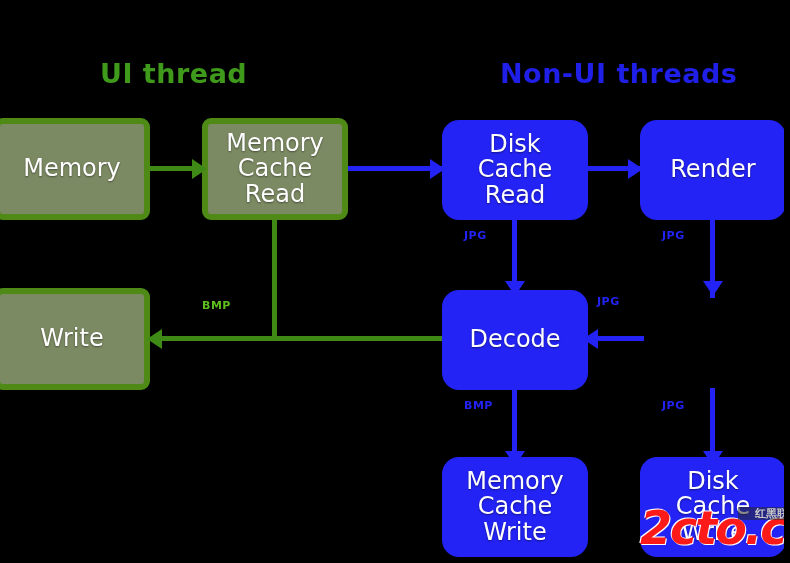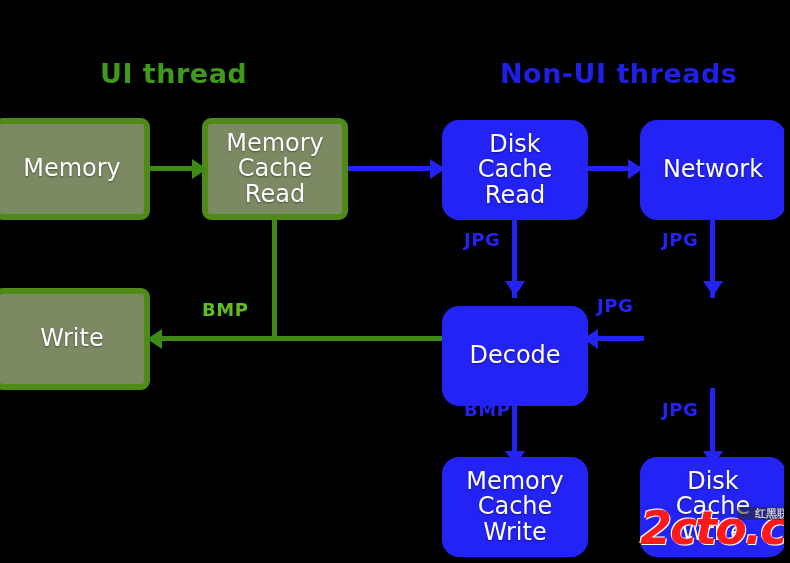--- a/index.html
+++ b/index.html
@@ -109,21 +109,21 @@
   }
   .arrow.down.blue {
     border-left: 10px solid transparent;
     border-right: 10px solid transparent;
     border-top: 15px solid #2323f5;
   }
 
   
   .edge-label {
     position: absolute;
-    font-size: 18px;
+    font-size: 11px;
     font-weight: bold;
     letter-spacing: 0.5px;
     z-index: 5;
     white-space: nowrap;
     user-select: none;
   }
   .edge-label.green { color: #5fbf1f; }
   .edge-label.blue  { color: #2323f5; }
 
   
@@ -216,24 +216,24 @@
     <span class="label">Write</span>
   </div>
 
   <div class="node blue" style="left:442px; top:120px; width:146px; height:100px;">
     <span class="label">Disk
 Cache
 Read</span>
   </div>
 
   <div class="node blue" style="left:640px; top:120px; width:146px; height:100px;">
-    <span class="label">Network</span>
-  </div>
-
-  <div class="node blue" style="left:442px; top:290px; width:146px; height:100px;margin-top:16px;">
+    <span class="label">Render</span>
+  </div>
+
+  <div class="node blue" style="left:442px; top:290px; width:146px; height:100px;">
     <span class="label">Decode</span>
   </div>
 
 
   <div class="node blue" style="left:442px; top:457px; width:146px; height:100px;">
     <span class="label">Memory
 Cache
 Write</span>
   </div>
 

